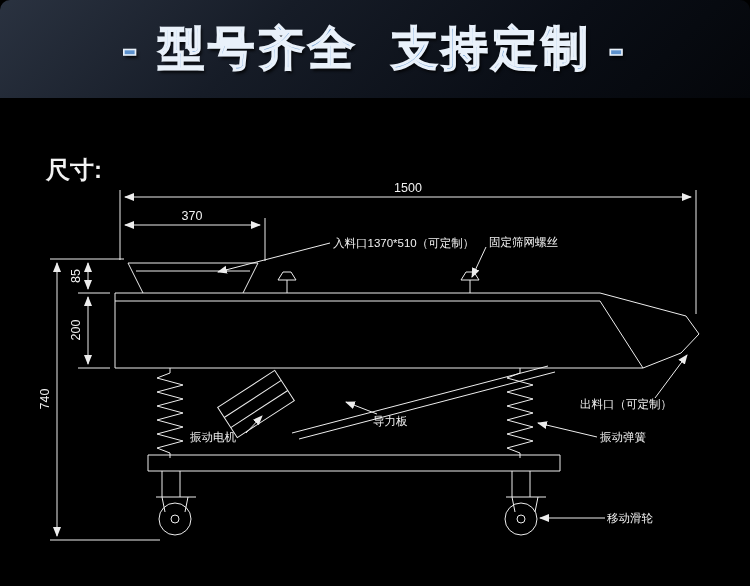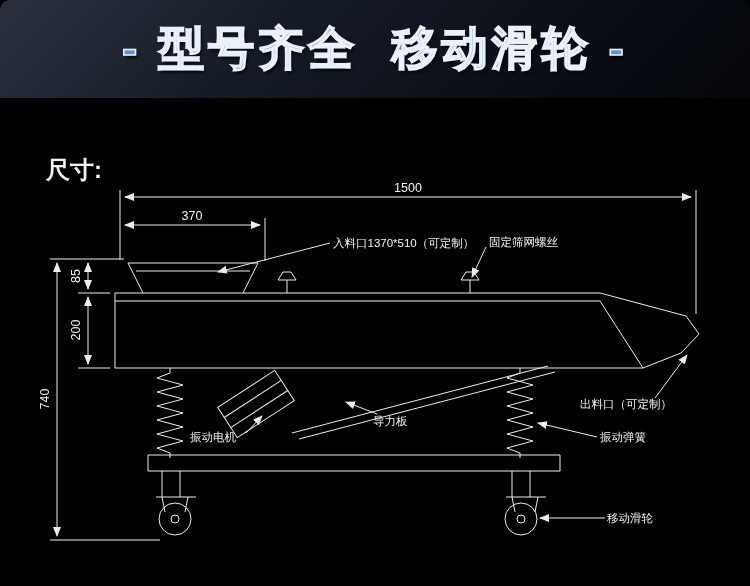--- a/index.html
+++ b/index.html
@@ -22,21 +22,21 @@
   svg text.dim{font-size:12.5px;}
   svg text.section{font-size:24px;font-weight:bold;}
   .lines{stroke:#ededed;stroke-width:1;fill:none;}
 </style>
 </head>
 <body>
 
 <div class="page">
 
   <div class="banner">
-    <div class="banner-title">- 型号齐全  移动滑轮 -</div>
+    <div class="banner-title">- 型号齐全  支持定制 -</div>
   </div>
 
   <svg width="750" height="586" viewBox="0 0 750 586">
     <defs>
       <marker id="arr" viewBox="0 0 10 10" refX="9" refY="5" markerWidth="10" markerHeight="10" orient="auto-start-reverse">
         <path d="M0,1 L10,5 L0,9 z" fill="#ededed"></path>
       </marker>
     </defs>
 
     <g class="lines">

